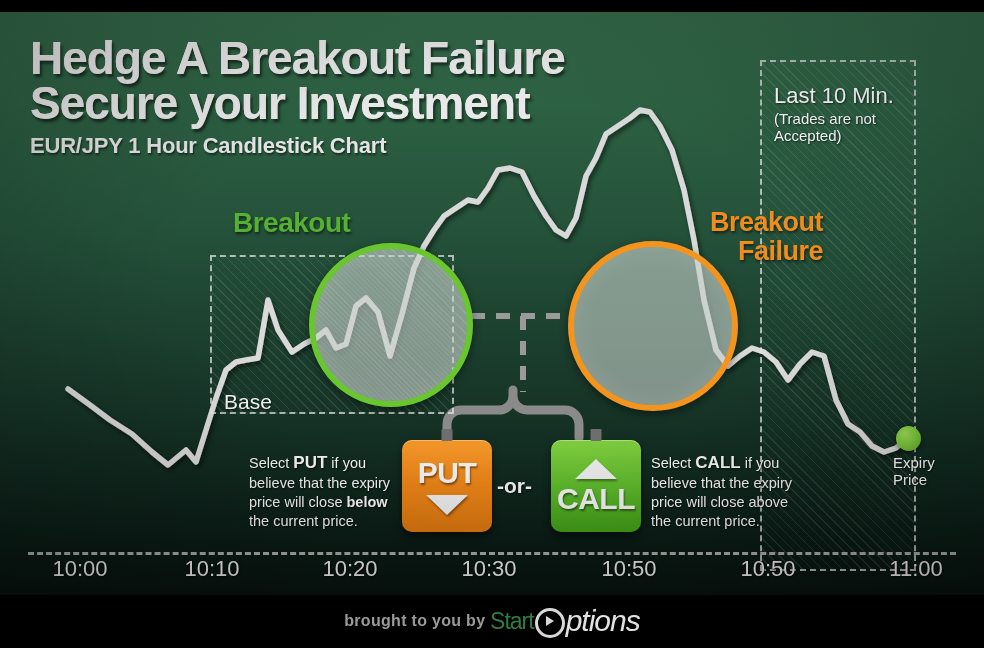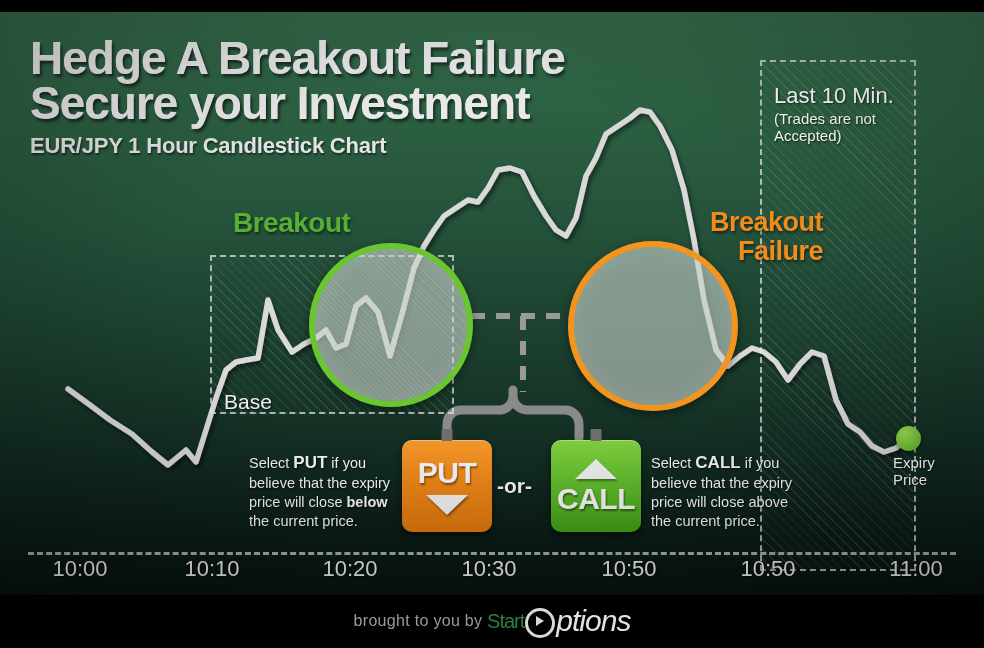--- a/index.html
+++ b/index.html
@@ -92,22 +92,22 @@
 
   
   #axis-line{left:28px;top:552px;width:928px;height:0;
              border-top:3px dashed rgba(205,205,205,.80);}
   #axis-labels{left:0;top:556px;width:984px;height:32px;}
   .tick{position:absolute;font-size:22px;color:#e6e6e6;text-shadow:1px 1px 2px rgba(0,0,0,.6);
         transform:translateX(-50%);white-space:nowrap;}
 
   
   #footer{left:0;top:604px;width:984px;text-align:center;white-space:nowrap;}
-  #f-pre{font-size:16px;color:#9a9a9a;letter-spacing:.3px;vertical-align:middle;}
-  #f-start{font-size:20px;color:#2f7d3f;vertical-align:middle;letter-spacing:-1px;}
+  #f-pre{font-size:16px;color:#9a9a9a;letter-spacing:.3px;vertical-align:middle;font-weight:bold;}
+  #f-start{font-size:23px;color:#2f7d3f;vertical-align:middle;letter-spacing:-1px;}
   #f-o{display:inline-block;width:24px;height:24px;border-radius:50%;border:3px solid #d8d8d8;
        position:relative;vertical-align:middle;margin:0 1px -3px 1px;}
   #f-o::after{content:"";position:absolute;left:8px;top:5px;width:0;height:0;
               border-left:8px solid #d8d8d8;border-top:5px solid transparent;border-bottom:5px solid transparent;}
   #f-opts{font-size:30px;color:#e2e2e2;vertical-align:middle;letter-spacing:-1px;font-style:italic;}
 </style>
 </head>
 <body>
 
 <div id="stage">

